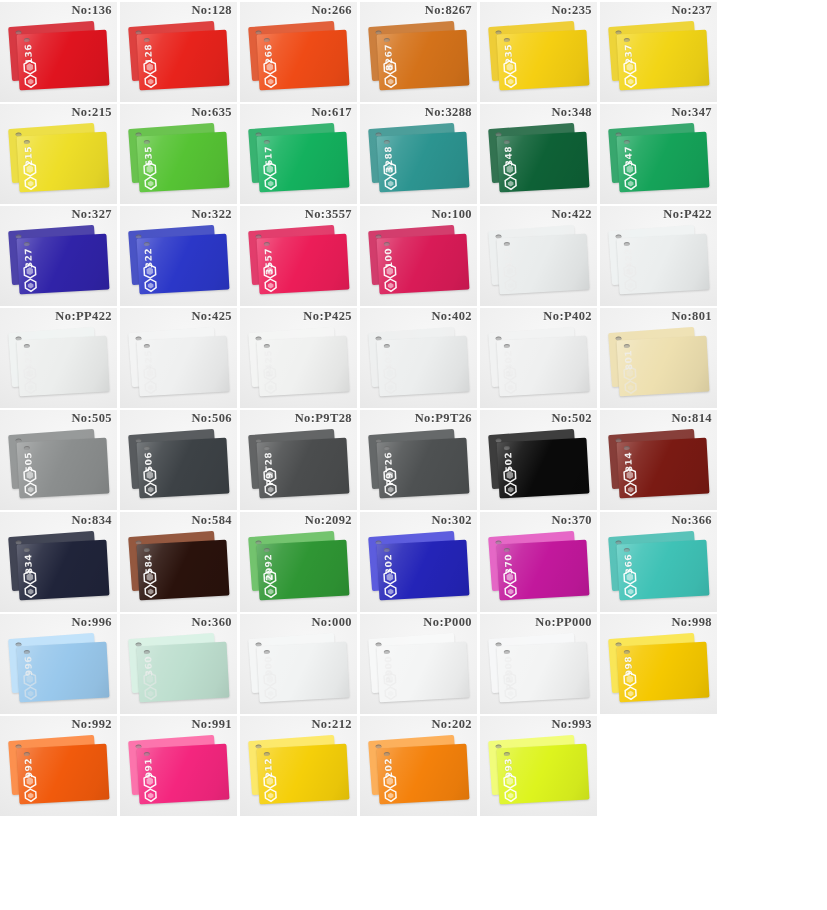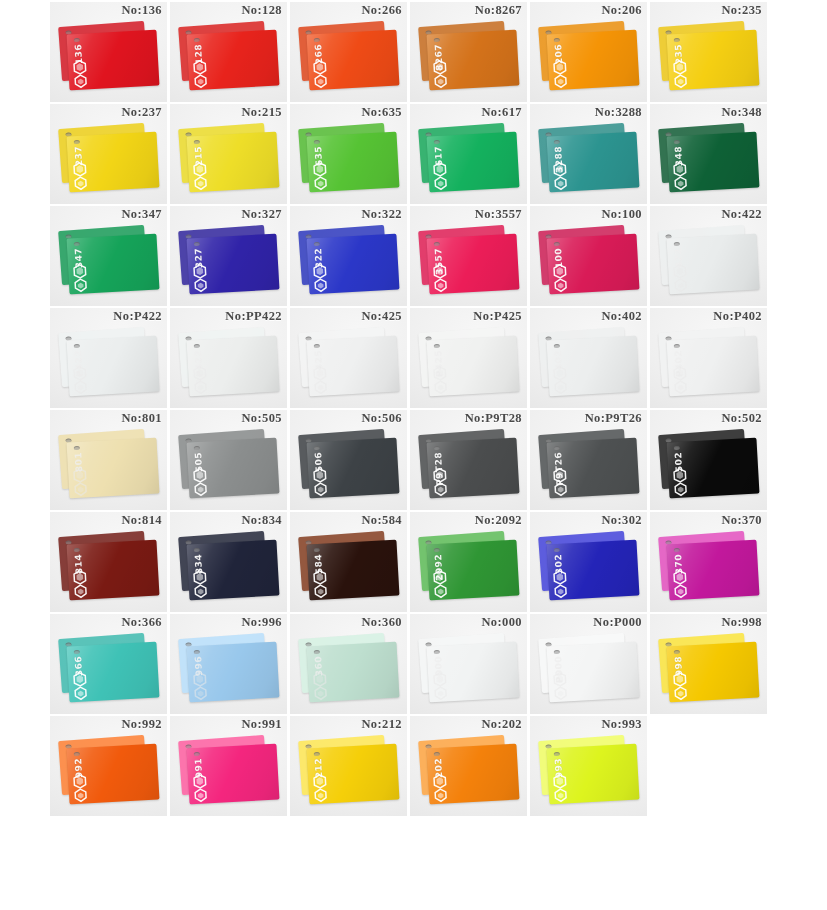--- a/index.html
+++ b/index.html
@@ -7,21 +7,21 @@
   body{
     width:827px;height:910px;overflow:hidden;background:#ffffff;
     font-family:"Liberation Sans",sans-serif;
   }
   #chart{
     position:relative;width:827px;height:653px;background:#ffffff;
     display:grid;
     grid-template-columns:repeat(6,117px);
     grid-auto-rows:100px;
     column-gap:3px;row-gap:2px;
-    padding-left:50px;padding-top:2px;
+    padding-top:2px;
     box-sizing:border-box;
   }
   .cell{
     position:relative;width:117px;height:100px;overflow:hidden;
     background:#f1f1f1;
   }
   
   .cell .bg{
     position:absolute;inset:0;
     background:
@@ -188,45 +188,20 @@
           <svg viewBox="0 0 24 24" aria-hidden="true">
             <path d="M12 2 L20.5 7 L20.5 16 L12 21.5 L3.5 16 L3.5 7 Z" fill="none" stroke="currentColor" stroke-width="2.4"></path>
             <path d="M7.5 10.5 L12 8 L16.5 10.5 L16.5 14.5 L12 17 L7.5 14.5 Z" fill="currentColor" opacity="0.55"></path>
           </svg>
         </div>
       </div>
     </div>
   </div>
     <div class="cell">
     <div class="bg"></div>
-    <div class="label">No:206</div>
-    <div class="stack">
-      <div class="sheet back" style="background: rgb(224, 133, 5);">
-        <div class="hole"></div>
-      </div>
-      <div class="sheet front" style="background: rgb(245, 148, 6);">
-        <div class="hole"></div>
-        <div class="code">206</div>
-        <div class="stamp s1">
-          <svg viewBox="0 0 24 24" aria-hidden="true">
-            <path d="M12 1.5 L21 6.3 L21 17.7 L12 22.5 L3 17.7 L3 6.3 Z" fill="none" stroke="currentColor" stroke-width="2.4"></path>
-            <path d="M12 5.6 L17.2 8.4 L17.2 15 L12 17.8 L6.8 15 L6.8 8.4 Z" fill="currentColor" opacity="0.55"></path>
-          </svg>
-        </div>
-        <div class="stamp s2">
-          <svg viewBox="0 0 24 24" aria-hidden="true">
-            <path d="M12 2 L20.5 7 L20.5 16 L12 21.5 L3.5 16 L3.5 7 Z" fill="none" stroke="currentColor" stroke-width="2.4"></path>
-            <path d="M7.5 10.5 L12 8 L16.5 10.5 L16.5 14.5 L12 17 L7.5 14.5 Z" fill="currentColor" opacity="0.55"></path>
-          </svg>
-        </div>
-      </div>
-    </div>
-  </div>
-    <div class="cell">
-    <div class="bg"></div>
     <div class="label">No:235</div>
     <div class="stack">
       <div class="sheet back" style="background: rgb(227, 189, 14);">
         <div class="hole"></div>
       </div>
       <div class="sheet front" style="background: rgb(245, 207, 18);">
         <div class="hole"></div>
         <div class="code">235</div>
         <div class="stamp s1">
           <svg viewBox="0 0 24 24" aria-hidden="true">
@@ -1096,20 +1071,45 @@
     <div class="cell pale">
     <div class="bg"></div>
     <div class="label">No:P000</div>
     <div class="stack">
       <div class="sheet back" style="background: rgb(237, 238, 238);">
         <div class="hole"></div>
       </div>
       <div class="sheet front" style="background: rgb(244, 245, 245);">
         <div class="hole"></div>
         <div class="code">P000</div>
+        <div class="stamp s1">
+          <svg viewBox="0 0 24 24" aria-hidden="true">
+            <path d="M12 1.5 L21 6.3 L21 17.7 L12 22.5 L3 17.7 L3 6.3 Z" fill="none" stroke="currentColor" stroke-width="2.4"></path>
+            <path d="M12 5.6 L17.2 8.4 L17.2 15 L12 17.8 L6.8 15 L6.8 8.4 Z" fill="currentColor" opacity="0.55"></path>
+          </svg>
+        </div>
+        <div class="stamp s2">
+          <svg viewBox="0 0 24 24" aria-hidden="true">
+            <path d="M12 2 L20.5 7 L20.5 16 L12 21.5 L3.5 16 L3.5 7 Z" fill="none" stroke="currentColor" stroke-width="2.4"></path>
+            <path d="M7.5 10.5 L12 8 L16.5 10.5 L16.5 14.5 L12 17 L7.5 14.5 Z" fill="currentColor" opacity="0.55"></path>
+          </svg>
+        </div>
+      </div>
+    </div>
+  </div>
+    <div class="cell pale">
+    <div class="bg"></div>
+    <div class="label">No:PP000</div>
+    <div class="stack">
+      <div class="sheet back" style="background: rgb(236, 237, 238);">
+        <div class="hole"></div>
+      </div>
+      <div class="sheet front" style="background: rgb(243, 244, 244);">
+        <div class="hole"></div>
+        <div class="code">PP000</div>
         <div class="stamp s1">
           <svg viewBox="0 0 24 24" aria-hidden="true">
             <path d="M12 1.5 L21 6.3 L21 17.7 L12 22.5 L3 17.7 L3 6.3 Z" fill="none" stroke="currentColor" stroke-width="2.4"></path>
             <path d="M12 5.6 L17.2 8.4 L17.2 15 L12 17.8 L6.8 15 L6.8 8.4 Z" fill="currentColor" opacity="0.55"></path>
           </svg>
         </div>
         <div class="stamp s2">
           <svg viewBox="0 0 24 24" aria-hidden="true">
             <path d="M12 2 L20.5 7 L20.5 16 L12 21.5 L3.5 16 L3.5 7 Z" fill="none" stroke="currentColor" stroke-width="2.4"></path>
             <path d="M7.5 10.5 L12 8 L16.5 10.5 L16.5 14.5 L12 17 L7.5 14.5 Z" fill="currentColor" opacity="0.55"></path>

